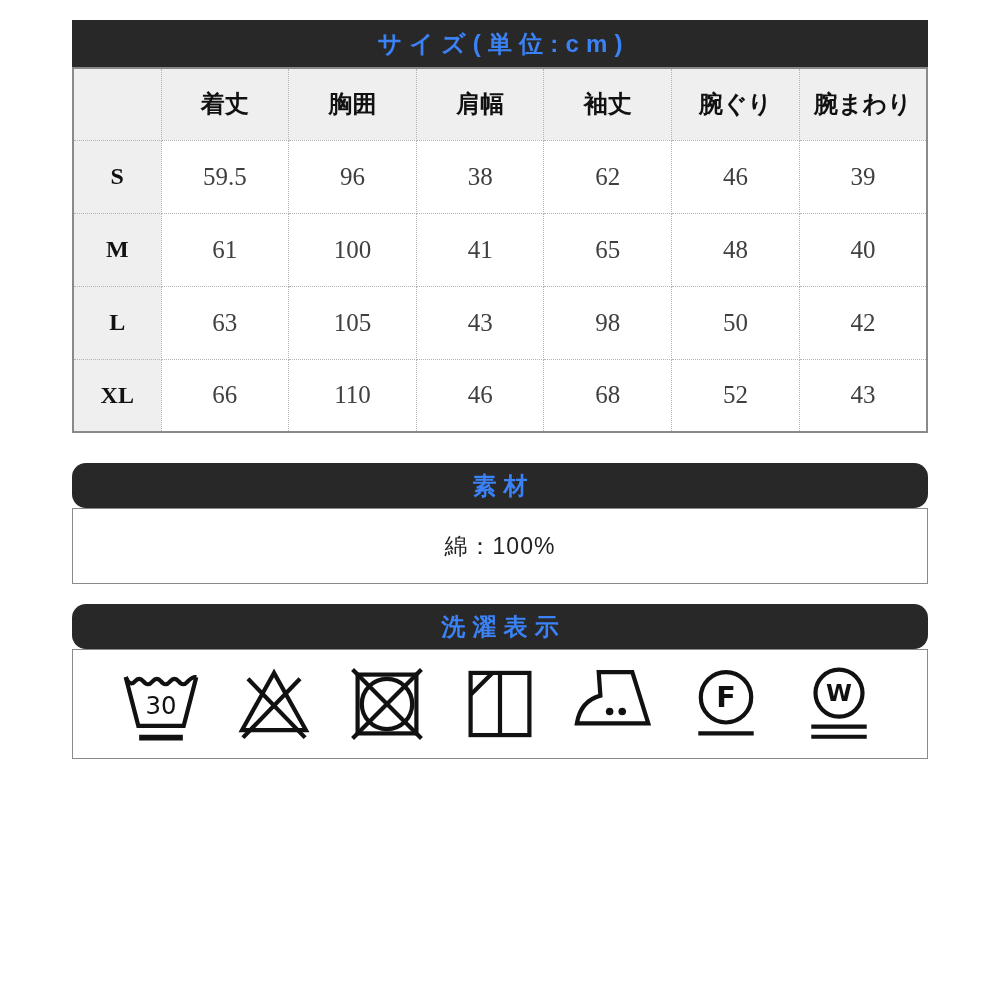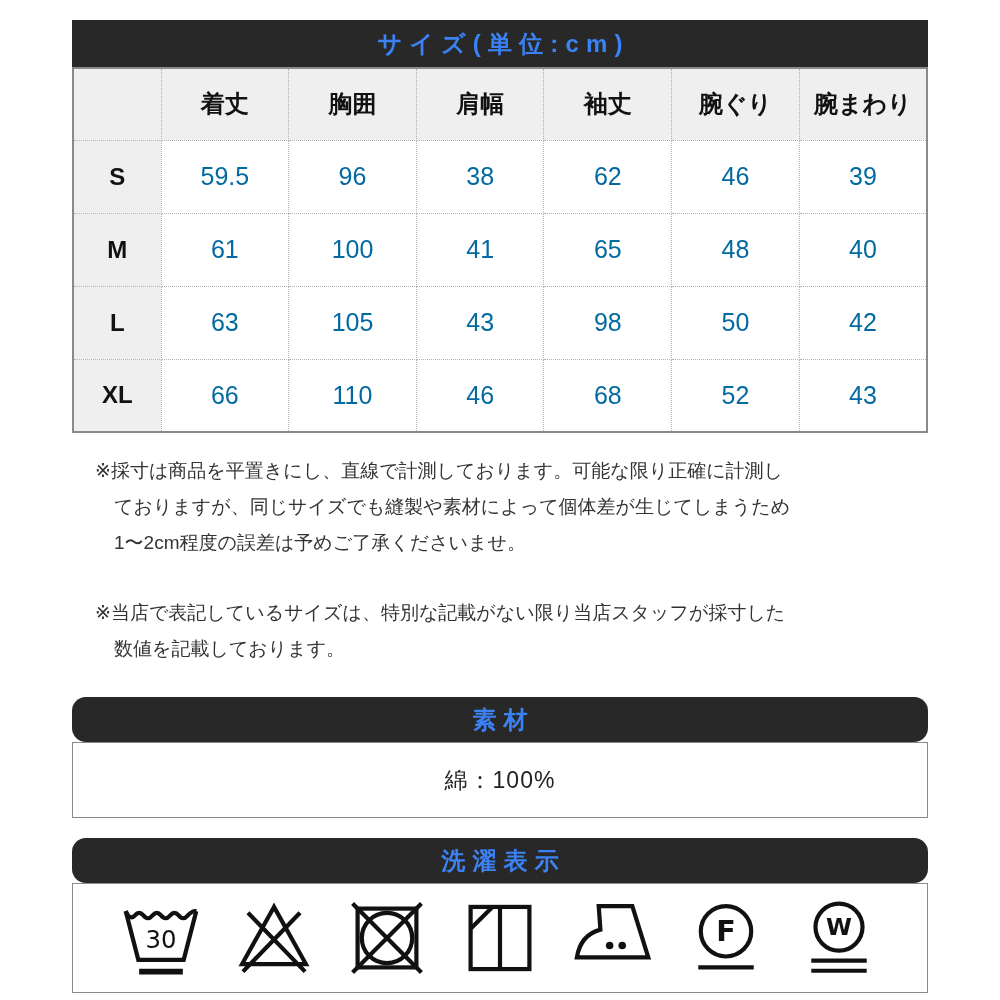--- a/index.html
+++ b/index.html
@@ -30,33 +30,34 @@
     width: 856px;
     border-collapse: collapse;
     table-layout: fixed;
     border: 2px solid #8a8a8a;
   }
   table.size-table col.label-col { width: 88px; }
   table.size-table th, table.size-table td {
     border: 1px dotted #b3b3b3;
     text-align: center;
     vertical-align: middle;
+    font-family: Liberation Serif, serif;
   }
   table.size-table thead tr { height: 72px; }
   table.size-table tbody tr { height: 73px; }
   table.size-table th {
     background: #efefef;
     font-weight: bold;
     font-size: 24px;
     color: #111;
   }
   table.size-table td {
     background: #ffffff;
     font-size: 25px;
-    color: #0369a1;
+    color: #404040;
   }
 
   
   .notes { margin-top: 20px; }
   .note {
     font-size: 19px;
     line-height: 36px;
     color: #333;
     white-space: pre-line;
     padding-left: calc(23px + 1em);
@@ -146,27 +147,20 @@
           <td>110</td>
           <td>46</td>
           <td>68</td>
           <td>52</td>
           <td>43</td>
         </tr>
       </tbody>
     </table>
   </section>
 
-  <div class="notes">
-    <p class="note">※採寸は商品を平置きにし、直線で計測しております。可能な限り正確に計測し
-ておりますが、同じサイズでも縫製や素材によって個体差が生じてしまうため
-1〜2cm程度の誤差は予めご了承くださいませ。</p>
-    <p class="note">※当店で表記しているサイズは、特別な記載がない限り当店スタッフが採寸した
-数値を記載しております。</p>
-  </div>
 
   <section class="material">
     <div class="band small">素材</div>
     <div class="box">綿：100%</div>
   </section>
 
   <section class="washing">
     <div class="band small">洗濯表示</div>
     <div class="box">
 

